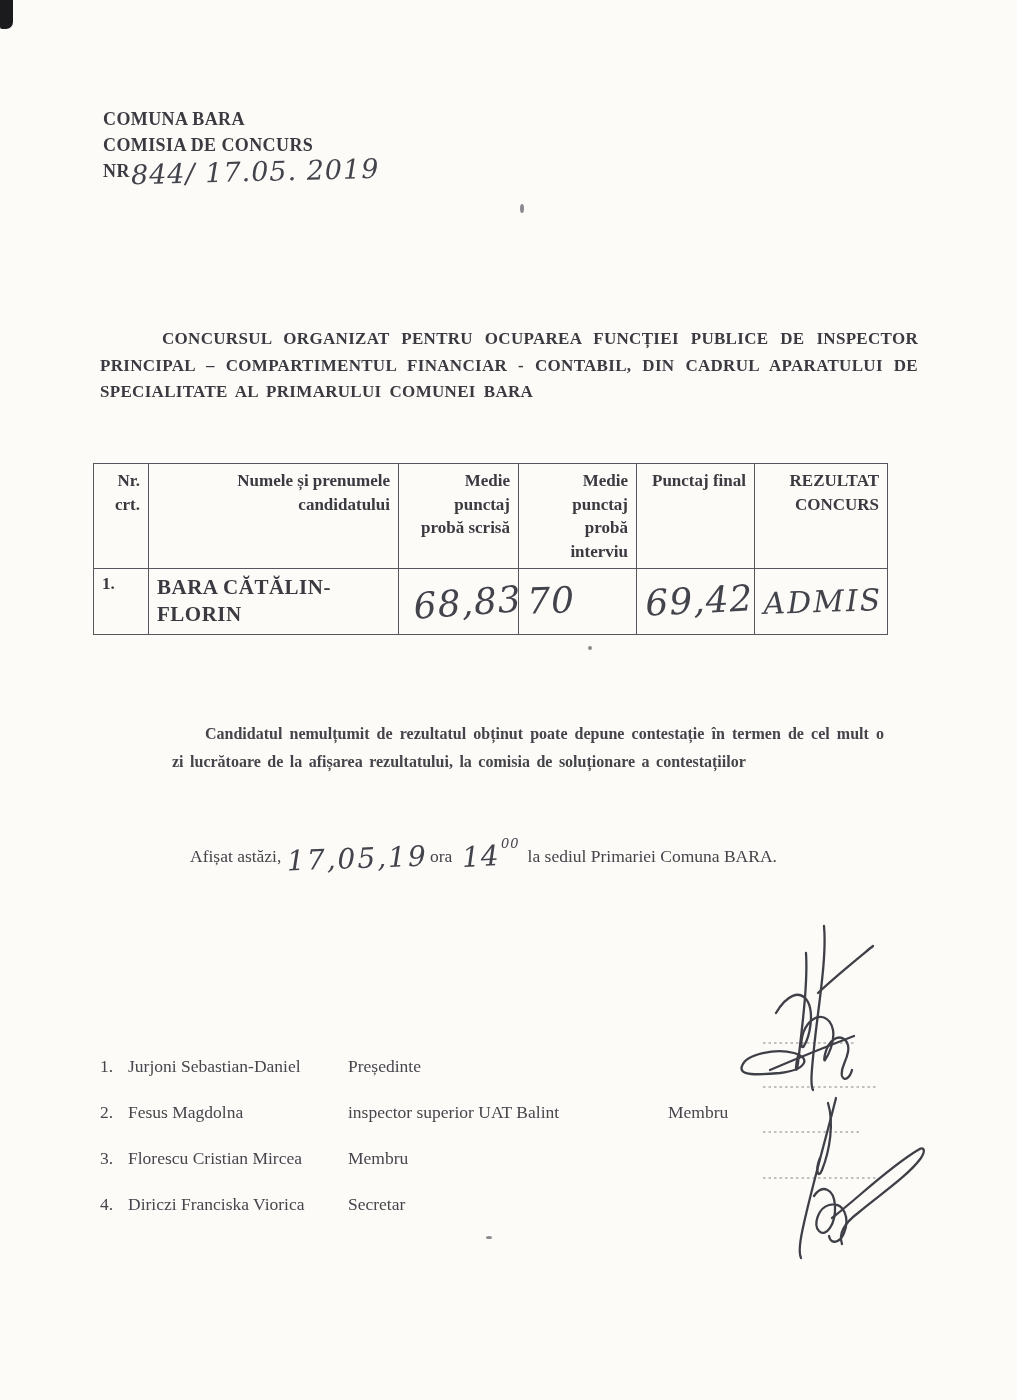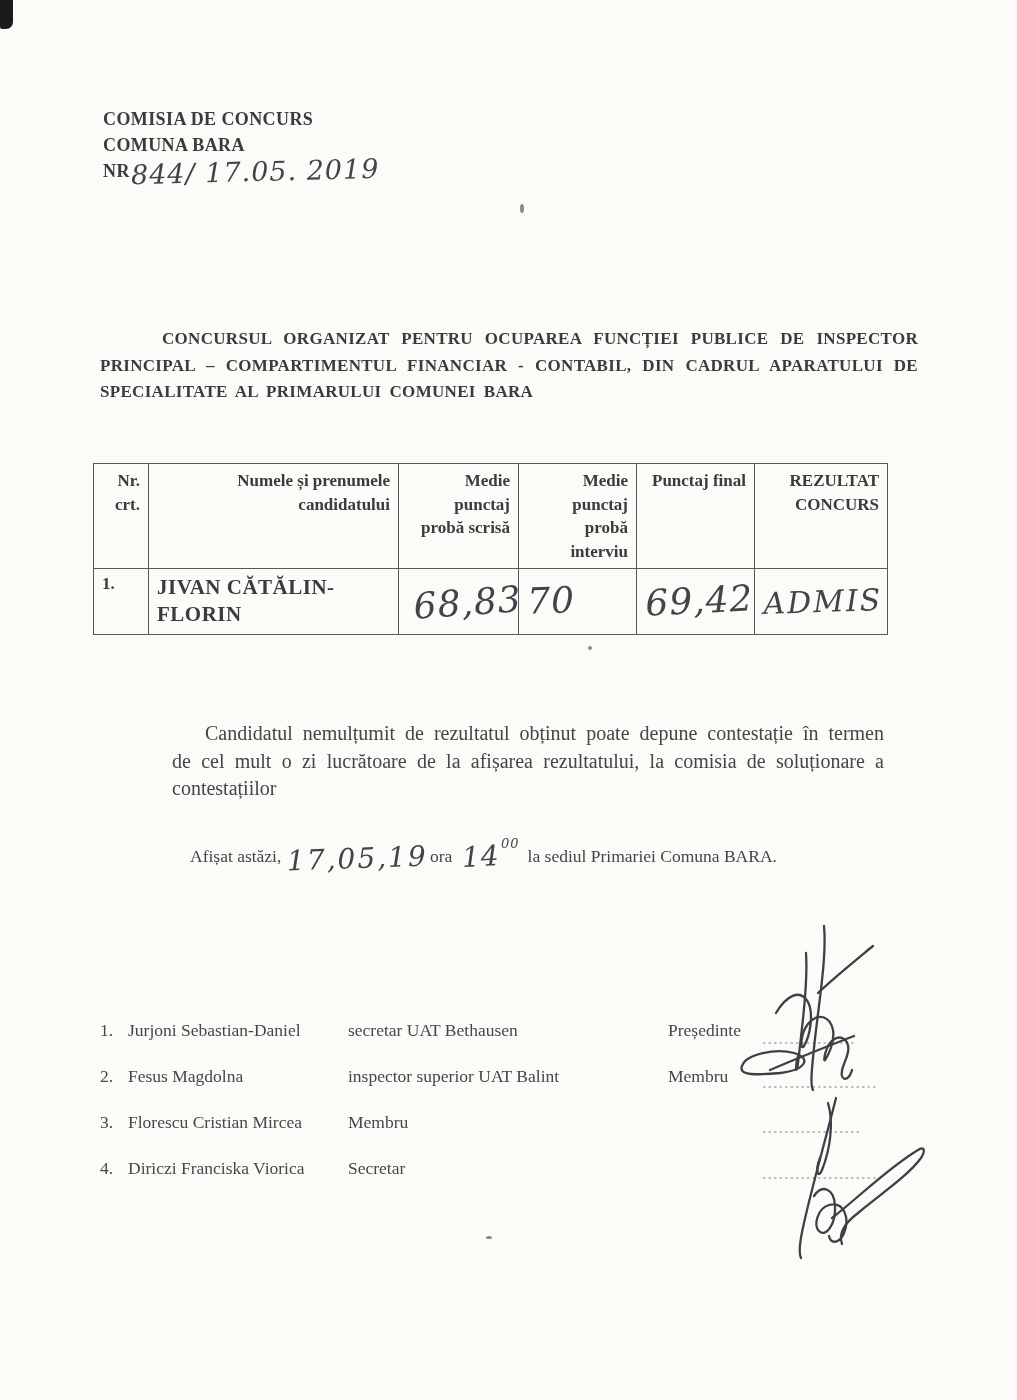--- a/index.html
+++ b/index.html
@@ -97,24 +97,25 @@
   td.cell-final .hw-score { transform: rotate(-3deg) translateY(6px); }
   .hw-result {
     display: inline-block;
     font-size: 30px;
     transform: rotate(-2deg) translateY(10px);
     letter-spacing: 2px;
   }
 
   .contestation {
     position: absolute; left: 172px; top: 720px; width: 712px;
-    font-size: 20px; line-height: 27.5px;
+    font-size: 16px; line-height: 27.5px;
     text-align: justify; text-indent: 33px;
     word-spacing: 2.5px;
     color: #44444a;
+    font-weight: bold;
   }
 
   .posted-line {
     position: absolute; left: 190px; top: 836px;
     font-size: 17.5px; color: #44444a;
     white-space: nowrap;
   }
   .hw-date {
     display: inline-block; font-size: 28px;
     transform: rotate(-2deg);
@@ -135,21 +136,21 @@
   
   .committee {
     position: absolute; left: 100px; top: 1020px; width: 810px;
     font-size: 17.5px; color: #46464c;
   }
   .committee-row {
     display: flex; align-items: baseline;
     height: 24px; margin-bottom: 22px;
   }
   .committee-row .m-nr { width: 28px; flex: none; }
-  .committee-row .m-name { width: 220px; flex: none; }
+  .committee-row .m-name { width: 220px; flex: none; margin-top: 36px; }
   .committee-row .m-role { width: 320px; flex: none; }
   .committee-row .m-pos { width: 120px; flex: none; }
 
   
   .signatures {
     position: absolute; left: 728px; top: 918px;
     width: 200px; height: 370px;
   }
   .signatures path.scrawl {
     fill: none; stroke: #3f3f47; stroke-width: 2.3;
@@ -164,22 +165,22 @@
 <body>
 
 <div class="page">
 
   <div class="corner-mark"></div>
   <div class="speck s1"></div>
   <div class="speck s2"></div>
   <div class="speck s3"></div>
 
   <header class="doc-header">
+    <div>COMUNA BARA</div>
     <div>COMISIA DE CONCURS</div>
-    <div>COMUNA BARA</div>
     <div class="nr-line"><span>NR</span><span class="hw hw-nr">844/ 17.05. 2019</span></div>
   </header>
 
 
   <p class="subject">CONCURSUL ORGANIZAT PENTRU OCUPAREA FUNCȚIEI PUBLICE DE INSPECTOR PRINCIPAL – COMPARTIMENTUL FINANCIAR - CONTABIL, DIN CADRUL APARATULUI DE SPECIALITATE AL PRIMARULUI COMUNEI BARA</p>
 
   <table class="results">
     <colgroup>
       <col style="width:55px">
         <col style="width:250px">
@@ -194,38 +195,37 @@
         <th>Numele și prenumele candidatului</th>
         <th>Medie punctaj probă scrisă</th>
         <th>Medie punctaj probă interviu</th>
         <th>Punctaj final</th>
         <th>REZULTAT CONCURS</th>
       </tr>
     </thead>
     <tbody>
       <tr>
         <td class="cell-nr">1.</td>
-        <td class="cell-name">JIVAN CĂTĂLIN-FLORIN</td>
+        <td class="cell-name">BARA CĂTĂLIN-FLORIN</td>
         <td class="cell-written"><span class="hw hw-score">68,83</span></td>
         <td class="cell-interview"><span class="hw hw-score">70</span></td>
         <td class="cell-final"><span class="hw hw-score">69,42</span></td>
         <td class="cell-result"><span class="hw hw-result">ADMIS</span></td>
       </tr>
     </tbody>
   </table>
 
   <p class="contestation">Candidatul nemulțumit de rezultatul obținut poate depune contestație în termen de cel mult o zi lucrătoare de la afișarea rezultatului, la comisia de soluționare a contestațiilor</p>
 
   <p class="posted-line"><span>Afișat astăzi,</span><span class="hw hw-date">17,05,19</span><span>ora</span><span class="hw hw-hour">14</span><span class="hw hw-min">00</span><span>la sediul Primariei Comuna BARA.</span></p>
 
   <section class="committee">
     <div class="committee-row">
       <span class="m-nr">1.</span>
       <span class="m-name">Jurjoni Sebastian-Daniel</span>
-      <span class="m-role">secretar UAT Bethausen</span>
       <span class="m-pos">Președinte</span>
     </div>
     <div class="committee-row">
       <span class="m-nr">2.</span>
       <span class="m-name">Fesus Magdolna</span>
       <span class="m-role">inspector superior UAT Balint</span>
       <span class="m-pos">Membru</span>
     </div>
     <div class="committee-row">
       <span class="m-nr">3.</span>

